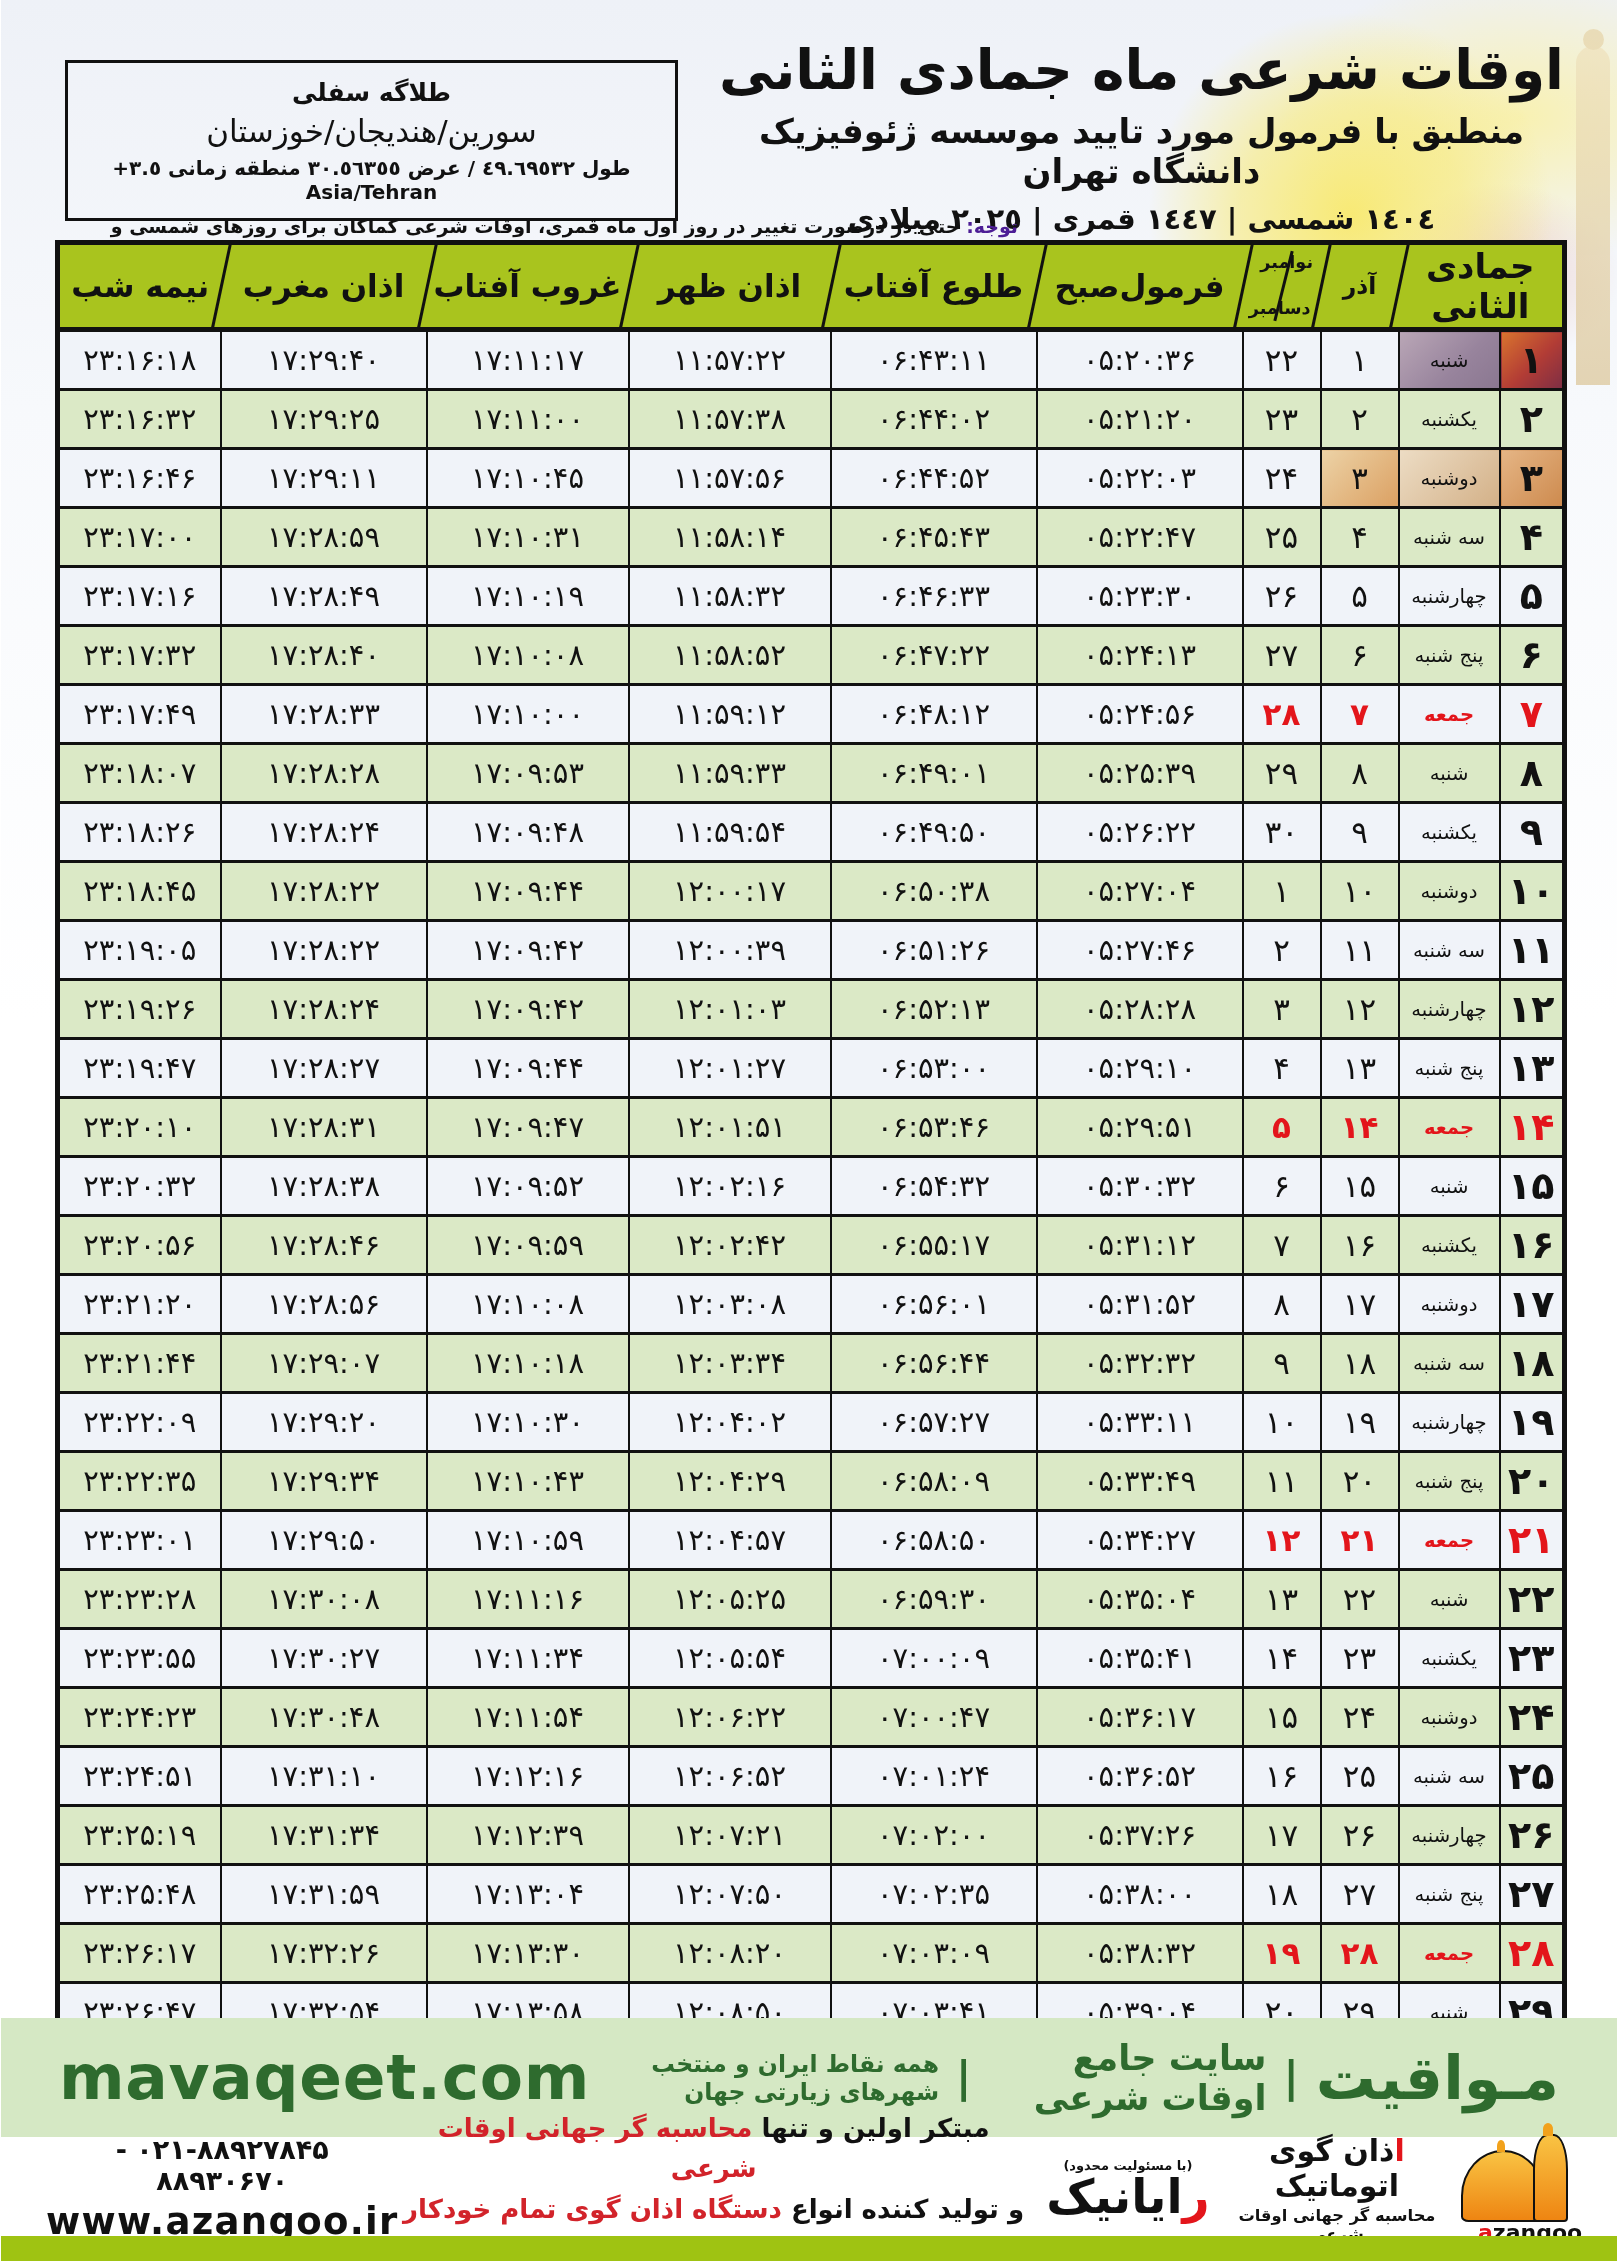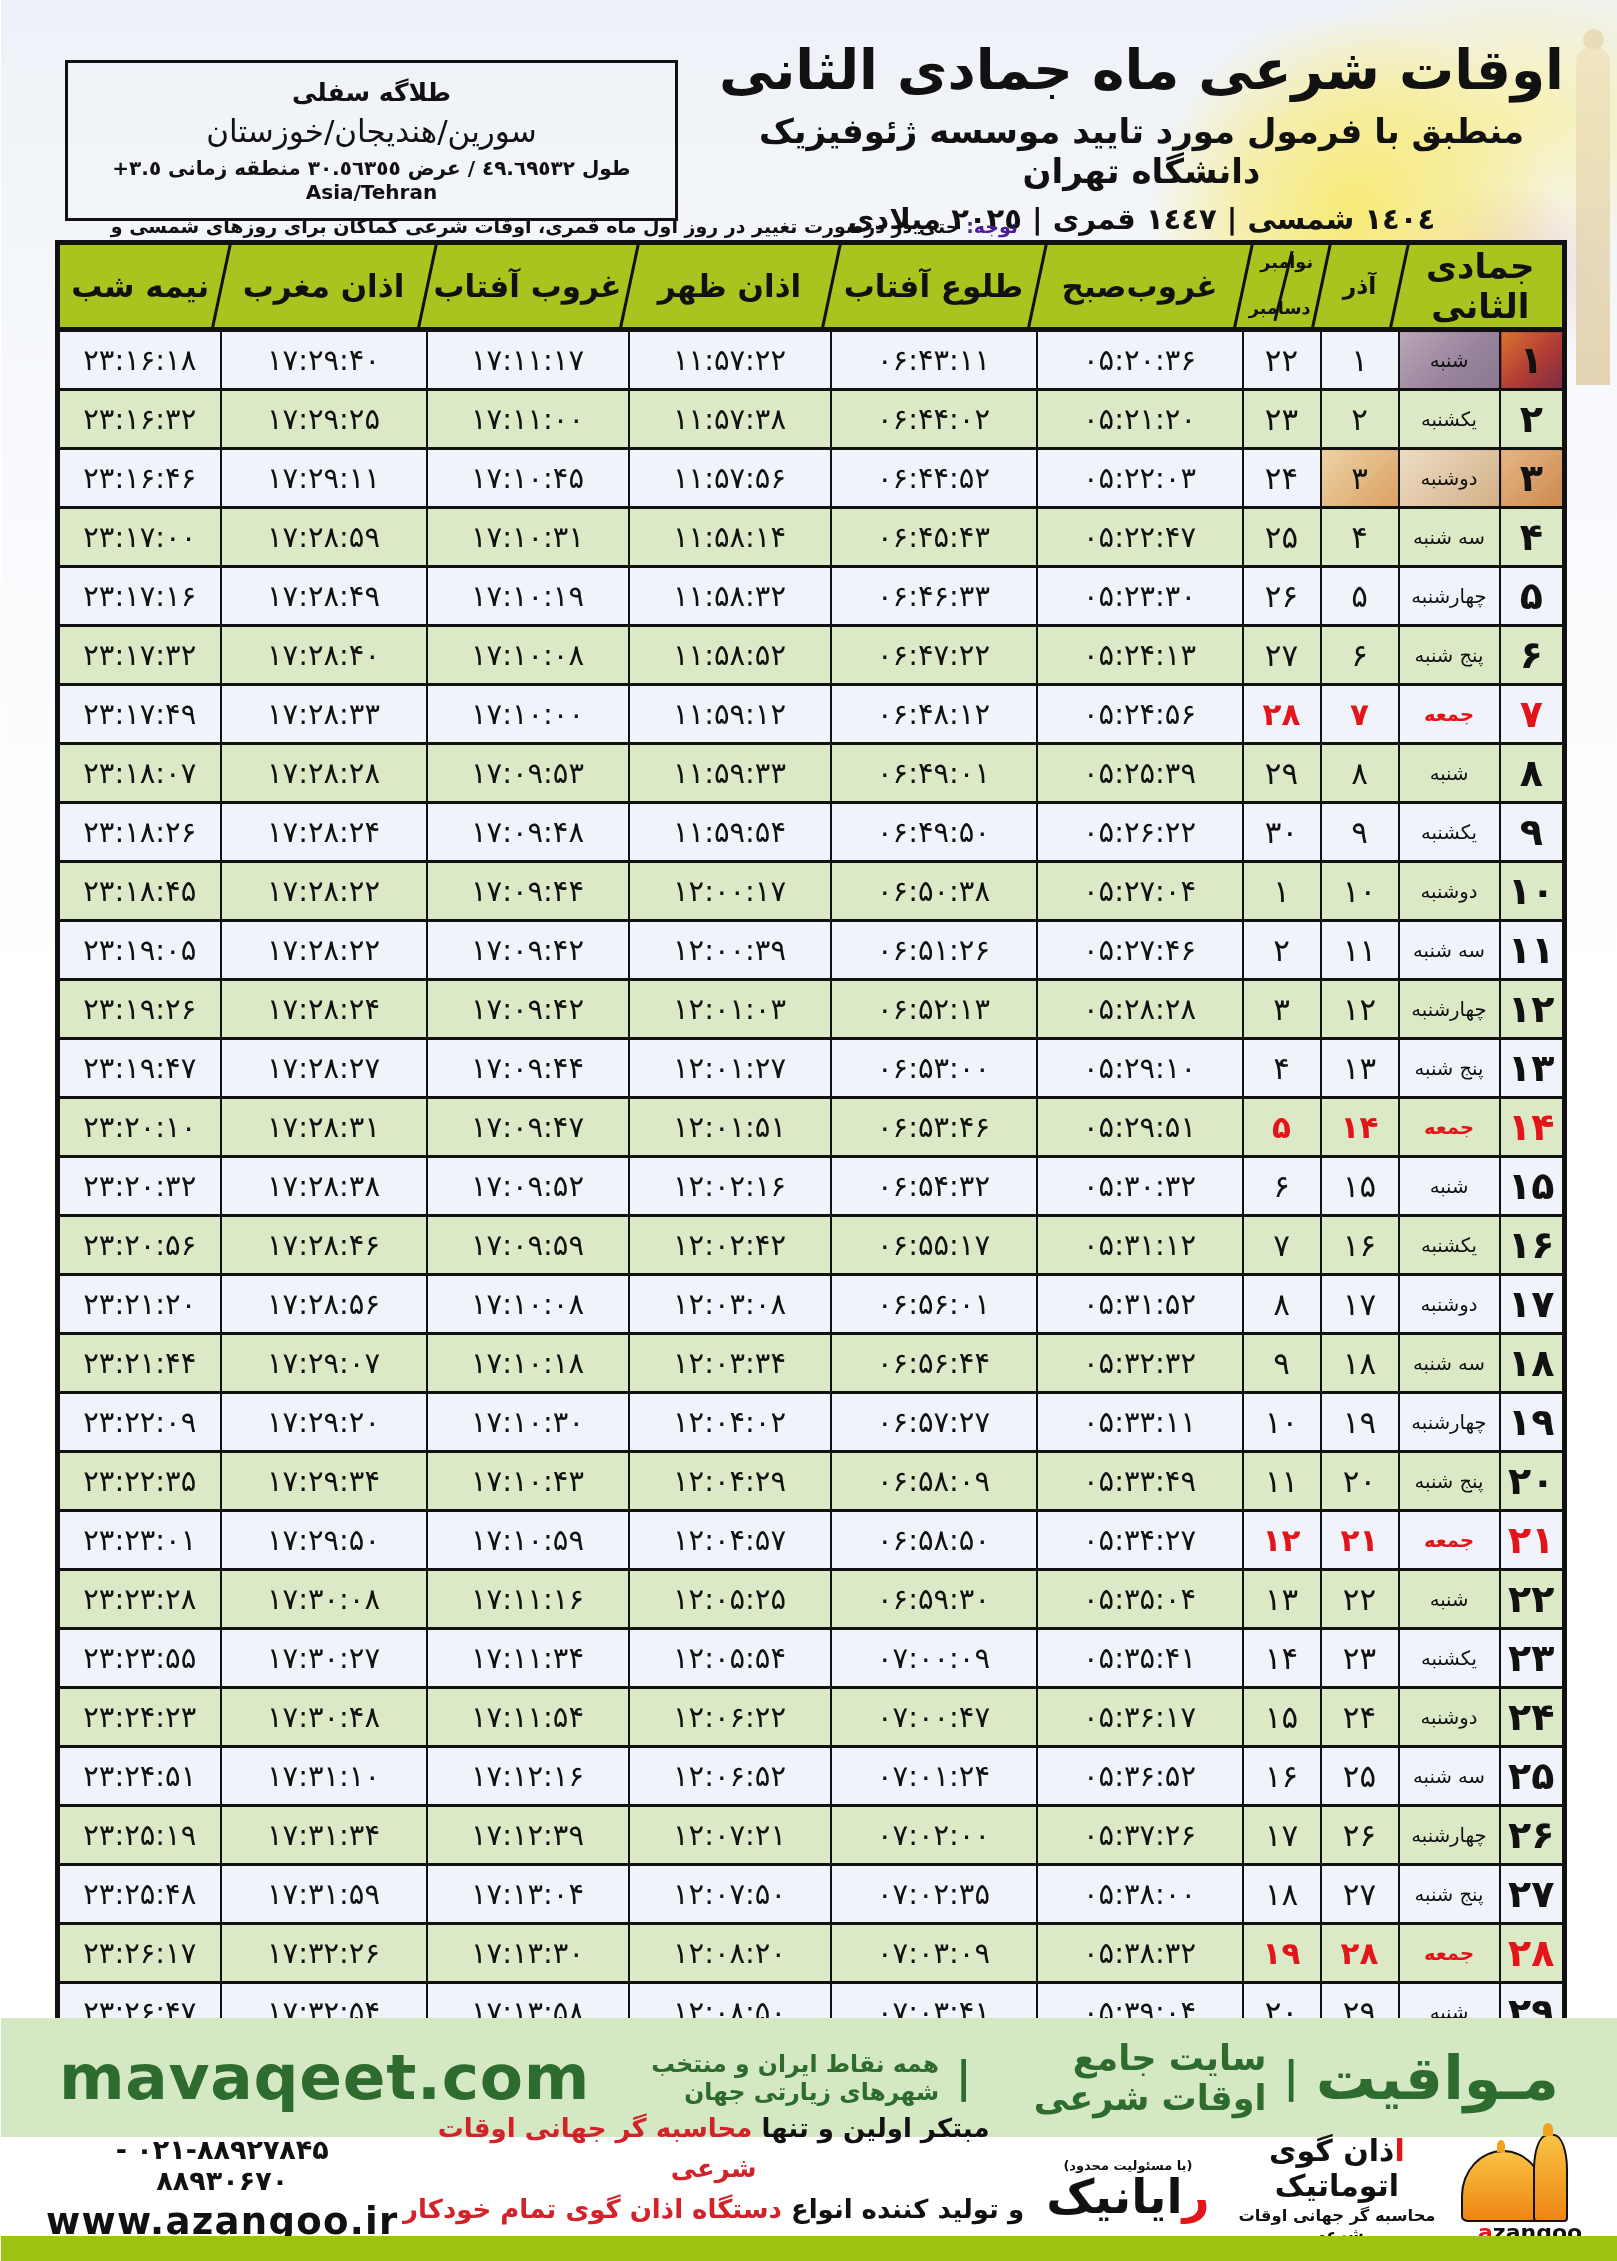--- a/index.html
+++ b/index.html
@@ -134,21 +134,21 @@
   <thead>
     <tr>
       <th colspan="2" class="h-month">جمادی الثانی</th>
       <th class="h-azar">آذر</th>
       <th class="h-novdec">
         <div class="novdec-wrap">
           <span class="novdec-top">نوامبر</span>
           <span class="novdec-bottom">دسامبر</span>
         </div>
       </th>
-      <th class="h-time">غروب‌صبح</th>
+      <th class="h-time">فرمول‌صبح</th>
       <th class="h-time">طلوع آفتاب</th>
       <th class="h-time">اذان ظهر</th>
       <th class="h-time">غروب آفتاب</th>
       <th class="h-time">اذان مغرب</th>
       <th class="h-time">نیمه شب</th>
     </tr>
   </thead>
   <tbody id="rows">
       <tr data-r="1">
         <td class="c-day">۱</td>

